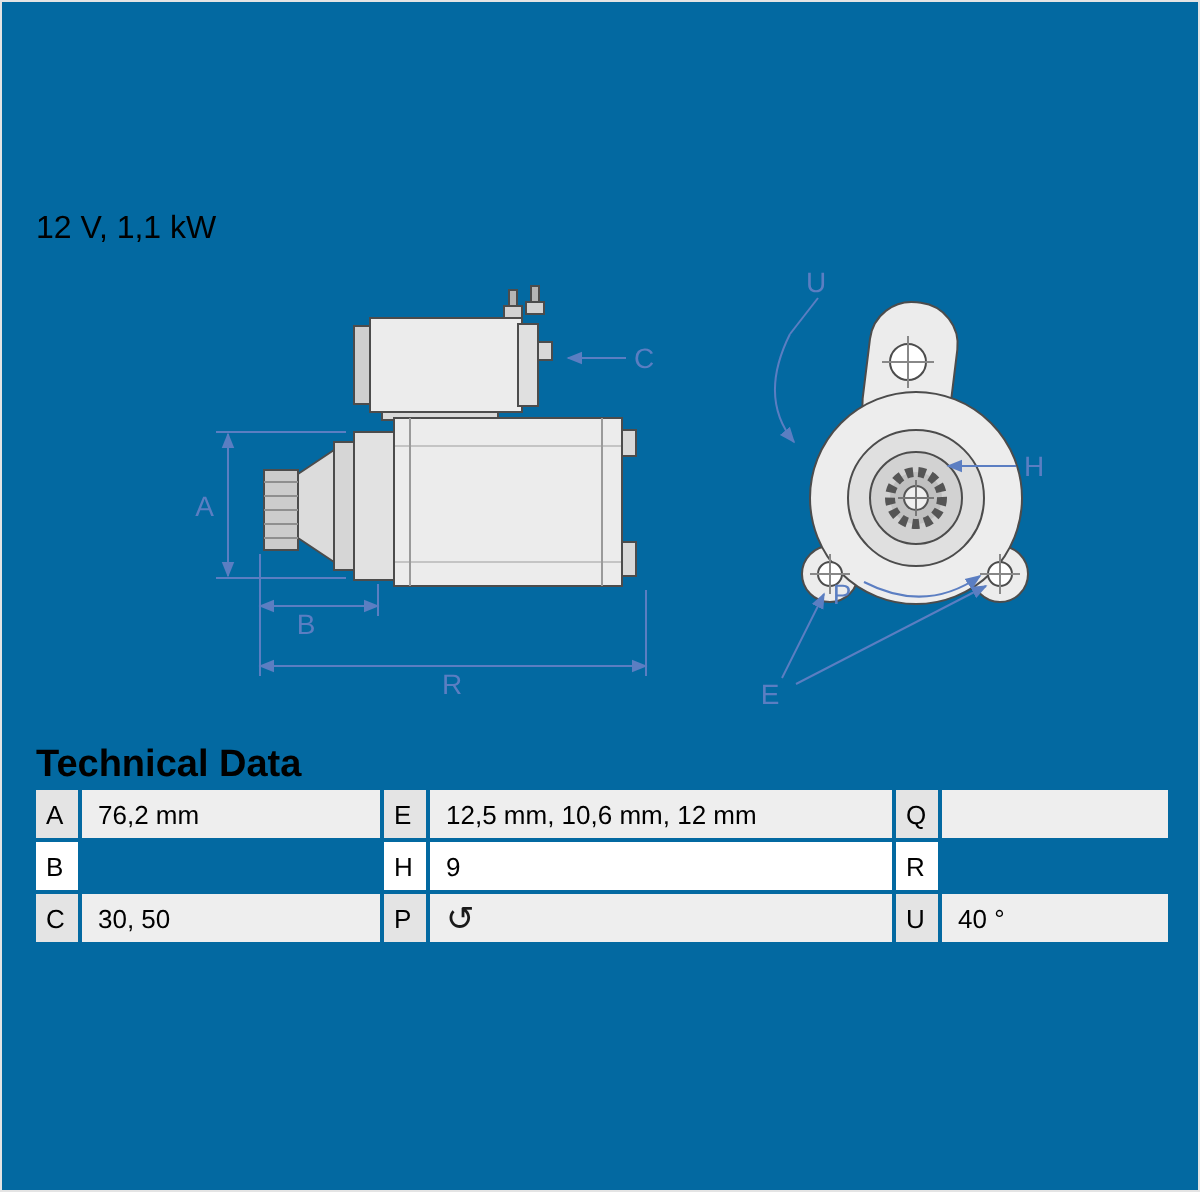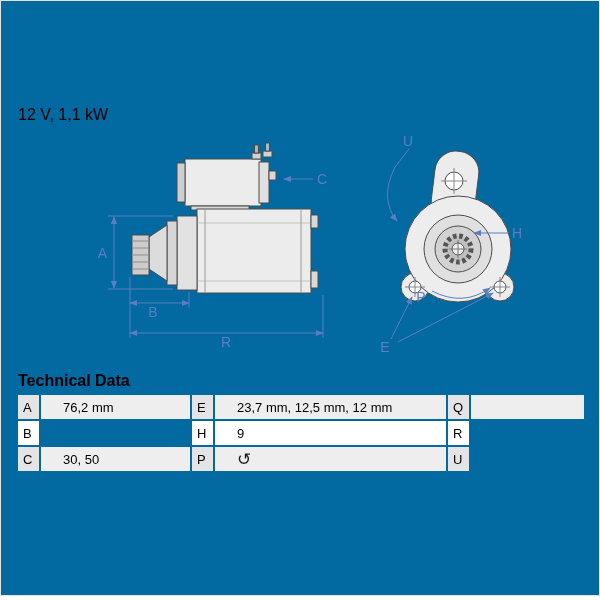--- a/index.html
+++ b/index.html
@@ -3,30 +3,30 @@
 <meta charset="utf-8">
 <style>
   html,body{margin:0;padding:0;background:#fff;}
   .page{
     position:relative;width:600px;height:596px;box-sizing:border-box;
     background:#0369a1;border:1px solid #e4e4e4;overflow:hidden;
     font-family:Liberation Sans, sans-serif;color:#000;
   }
   .power-label{position:absolute;left:17px;top:105px;font-size:16px;color:#000;}
   svg.drawing{position:absolute;left:0;top:130px;}
-  .tech-title{position:absolute;left:17px;top:371px;font-size:16px;font-weight:700;}
+  .tech-title{position:absolute;left:17px;top:371px;font-size:19px;font-weight:700;}
   .data-table{position:absolute;left:17px;top:394px;width:566px;display:flex;flex-direction:column;gap:2px;}
   .t-row{display:flex;gap:2px;height:24px;}
   .pair{display:flex;gap:2px;}
   .pair.p1{width:172px;}
   .pair.p2{width:254px;}
   .pair.p3{flex:1;}
   .cell{display:flex;align-items:center;font-size:13px;color:#000;box-sizing:border-box;}
   .cell.key{width:21px;padding-left:5px;}
-  .cell.val{flex:1;padding-left:22px;}
+  .cell.val{flex:1;padding-left:8px;}
   .t-row.gray .cell.key{background:#e4e4e4;}
   .t-row.gray .cell.val{background:#eeeeee;}
   .t-row.white .cell{background:#ffffff;}
   .rot-icon{font-size:17px;line-height:1;color:#1a1a1a;}
   text.dim{font-size:14px;fill:#5b7ec2;}
 </style>
 </head>
 <body>
 
 <div class="page">
@@ -141,21 +141,21 @@
 
   <div class="data-table">
 
     <div class="t-row gray">
       <div class="pair p1">
         <div class="cell key">A</div>
         <div class="cell val">76,2 mm</div>
       </div>
       <div class="pair p2">
         <div class="cell key">E</div>
-        <div class="cell val">23,7 mm, 12,5 mm, 12 mm</div>
+        <div class="cell val">12,5 mm, 10,6 mm, 12 mm</div>
       </div>
       <div class="pair p3">
         <div class="cell key">Q</div>
         <div class="cell val"></div>
       </div>
     </div>
 
     <div class="t-row white">
       <div class="pair p1">
         <div class="cell key">B</div>
@@ -175,17 +175,18 @@
         <div class="cell val">30, 50</div>
       </div>
       <div class="pair p2">
         <div class="cell key">P</div>
         <div class="cell val">
           <span class="rot-icon">↺</span>
         </div>
       </div>
       <div class="pair p3">
         <div class="cell key">U</div>
+        <div class="cell val">40 °</div>
       </div>
     </div>
 
   </div>
 </div>
 
 </body></html>

